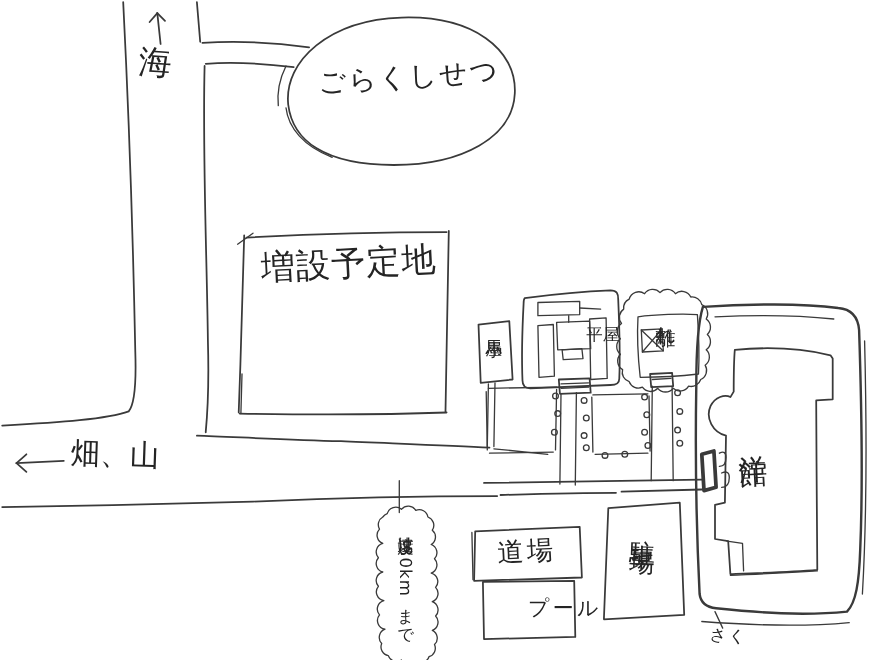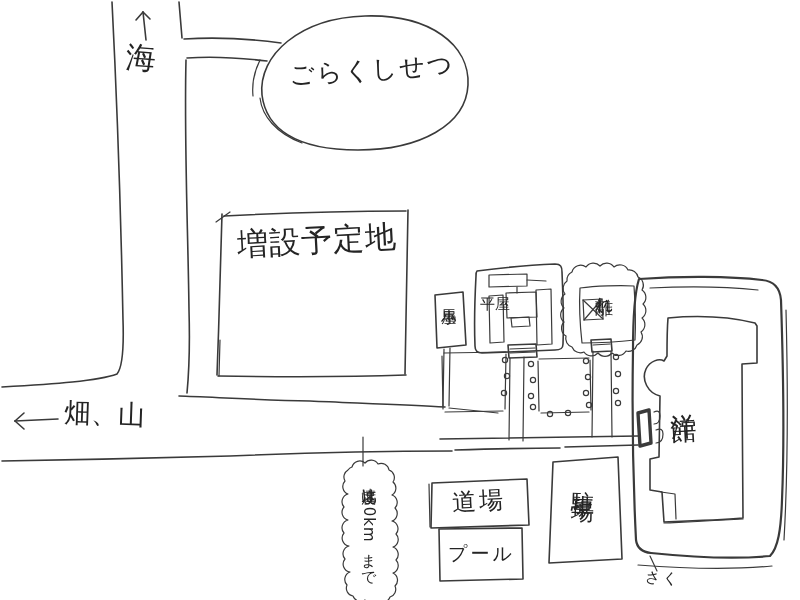--- a/index.html
+++ b/index.html
@@ -166,31 +166,31 @@
   </svg>
 
   <div class="label" style="left:126px;top:42px;font-size:30px;transform:rotate(4deg);">海</div>
 
   <div class="label" style="left:289px;top:57px;font-size:25px;letter-spacing:2px;transform:rotate(-4deg);">ごらくしせつ</div>
 
   <div class="label" style="left:237px;top:224px;font-size:31px;letter-spacing:1px;transform:rotate(-3deg);">増設予定地</div>
 
   <div class="label v" style="left:440px;top:297px;font-size:15px;letter-spacing:1px;">馬小屋</div>
 
-  <div class="label" style="left:480px;top:297px;font-size:15px;">平屋</div>
+  <div class="label" style="left:533px;top:297px;font-size:15px;">平屋</div>
 
   <div class="label v" style="left:594px;top:284px;font-size:18px;">離れ</div>
 
   <div class="label v" style="left:668px;top:394px;font-size:26px;letter-spacing:4px;transform:rotate(-3deg);">洋館</div>
 
   <div class="label" style="left:64px;top:400px;font-size:27px;transform:rotate(2deg);">畑、山</div>
 
   <div class="label v" style="left:360px;top:476px;font-size:15px;letter-spacing:1px;">速度は30kmまで</div>
 
   <div class="label" style="left:452px;top:489px;font-size:24px;letter-spacing:3px;transform:rotate(-3deg);">道場</div>
 
-  <div class="label" style="left:448px;top:544px;font-size:19px;letter-spacing:3px;">プール</div>
+  <div class="label" style="left:480px;top:544px;font-size:19px;letter-spacing:3px;">プール</div>
 
   <div class="label v" style="left:572px;top:472px;font-size:23px;letter-spacing:5px;transform:rotate(2deg);">駐車場</div>
 
   <div class="label" style="left:645px;top:571px;font-size:15px;letter-spacing:2px;transform:rotate(3deg);">さく</div>
 
 </div>
 
 </body></html>

